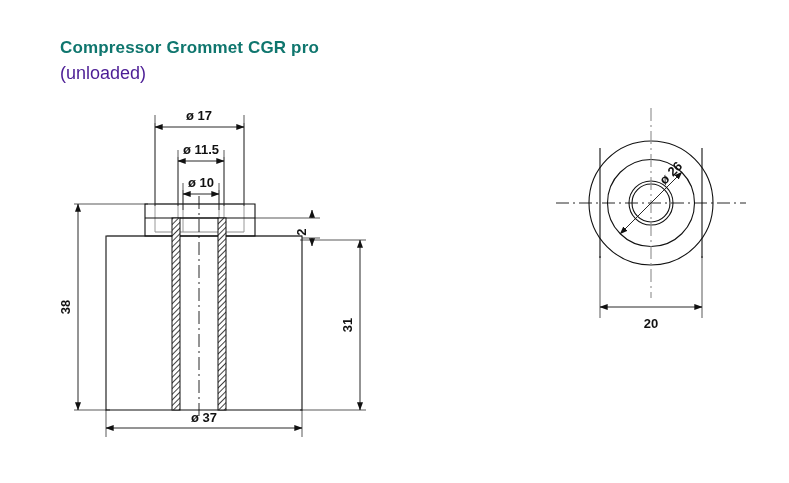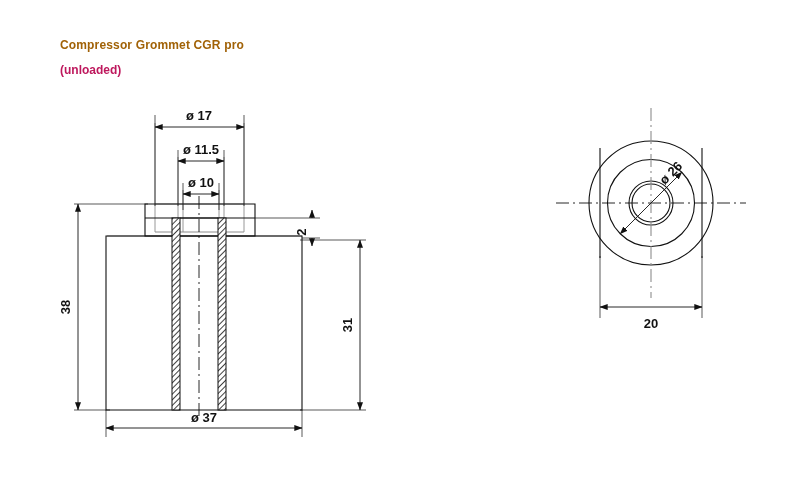--- a/index.html
+++ b/index.html
@@ -19,33 +19,33 @@
     position: absolute;
     left: 0; top: 0;
     width: 789px;
     height: 483px;
     background: #ffffff;
   }
   .title {
     position: absolute;
     left: 60px;
     top: 38px;
-    font-size: 12px;
+    font-size: 17px;
     font-weight: bold;
-    color: #a16207;
+    color: #0f766e;
     letter-spacing: 0.15px;
     white-space: nowrap;
   }
   .subtitle {
     position: absolute;
     left: 60px;
     top: 63px;
-    font-size: 12px;
-    font-weight: bold;
-    color: #be185d;
+    font-size: 18px;
+    font-weight: normal;
+    color: #4c1d95;
     white-space: nowrap;
   }
   #drawing {
     position: absolute;
     left: 0;
     top: 0;
   }
   
   .outline {
     fill: none;

